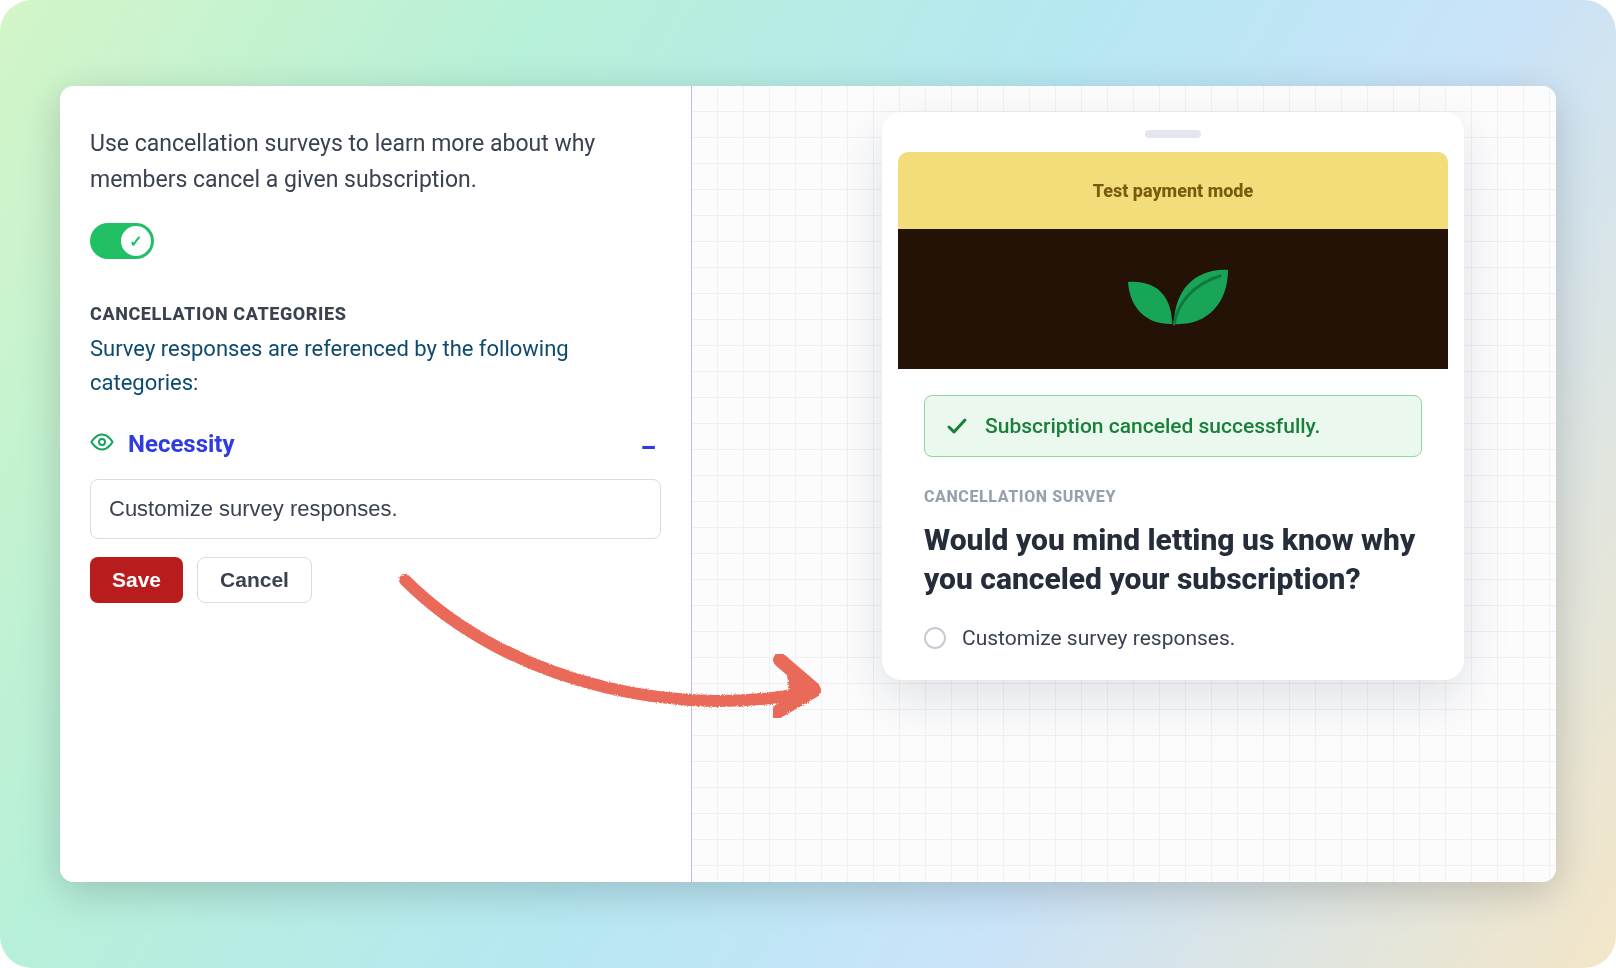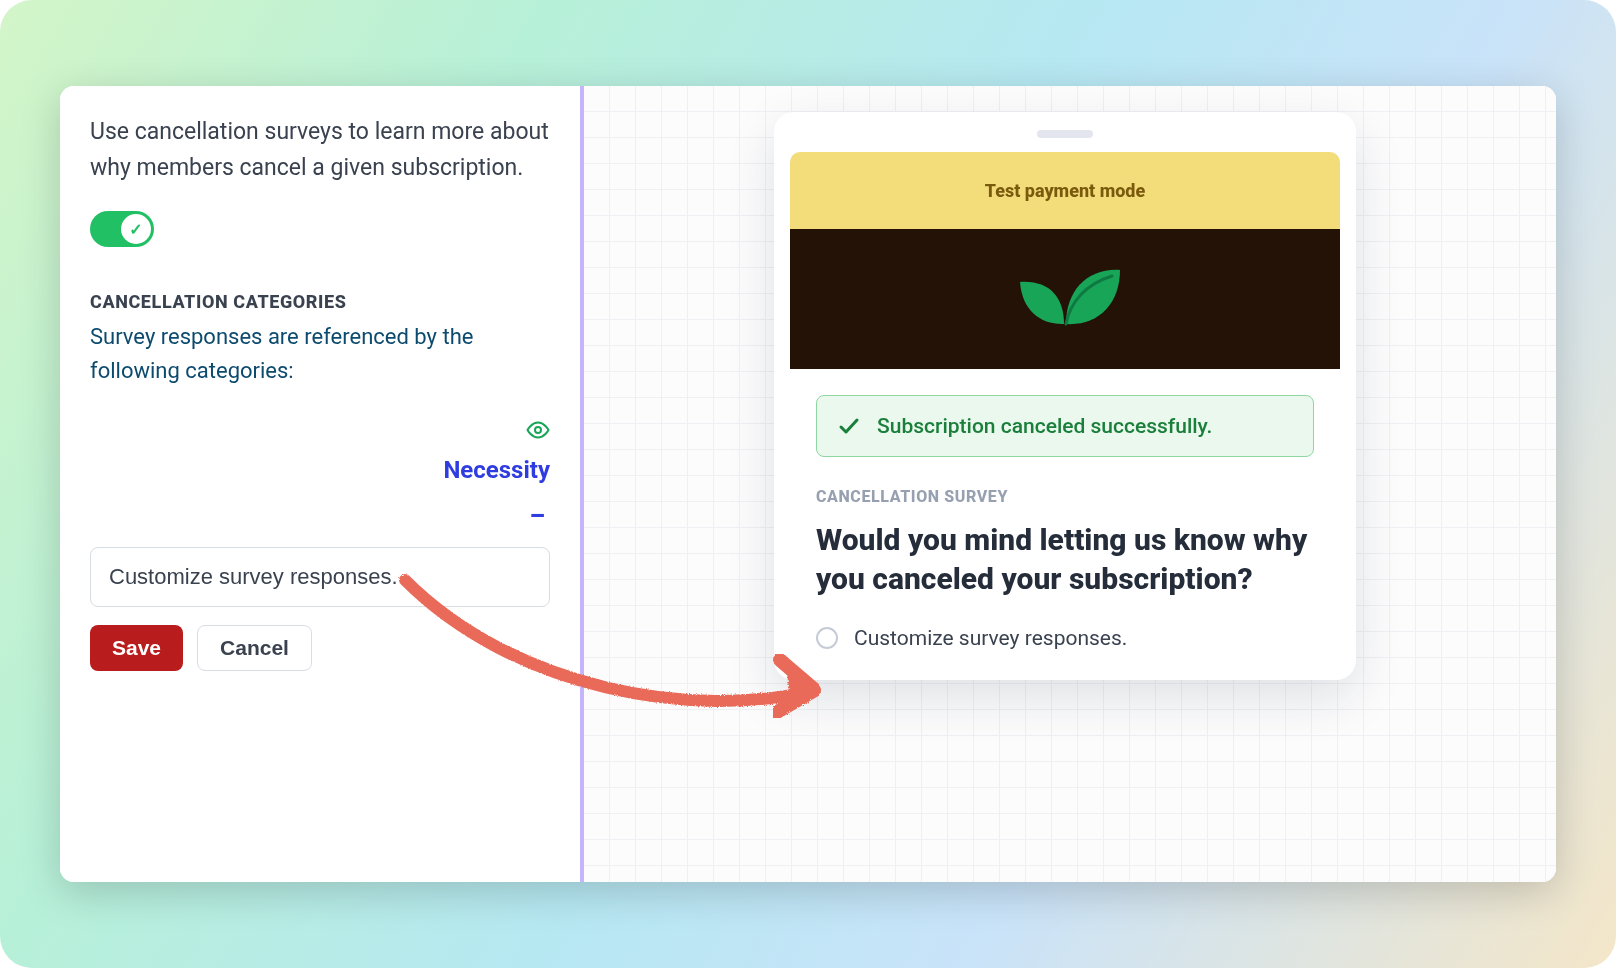--- a/index.html
+++ b/index.html
@@ -14,23 +14,23 @@
   .panel {
     position: absolute;
     left: 60px; right: 60px; top: 86px; bottom: 86px;
     background: #ffffff;
     border-radius: 14px;
     box-shadow: 0 10px 40px rgba(0,0,0,0.18);
     overflow: hidden;
     display: flex;
   }
   .left {
-    width: 524px;
-    padding: 28px 30px 28px 30px;
-    border-right: 4px solid #c4b5fd;
+    width: 632px;
+    padding: 40px 30px 28px 30px;
+    border-right: 1px solid #c4b5fd;
     background: #fff;
     position: relative;
     z-index: 2;
   }
   .right {
     flex: 1;
     background-color: #fcfcfd;
     background-image:
       linear-gradient(#eef0f3 1px, transparent 1px),
       linear-gradient(90deg, #eef0f3 1px, transparent 1px);
@@ -70,23 +70,22 @@
   }
   .ext-icon { width: 18px; height: 18px; }
   .section-label {
     font-size: 18px; letter-spacing: 0.6px; font-weight: 800;
     color: #3a4250; margin-bottom: 8px;
   }
   .section-sub {
     font-size: 22px; color: #0c4a6e; line-height: 1.55; margin-bottom: 30px;
   }
   .cat-row {
-    display: flex; align-items: flex-end; gap: 14px;
+    display: flex; align-items: flex-start; gap: 14px;
     margin-bottom: 14px;
-    flex-direction: column;
   }
   .eye { width: 24px; height: 24px; color: #18a558; }
   .cat-name { font-size: 24px; font-weight: 700; color: #2f3de0; flex: 1; }
   .minus { color: #2f3de0; font-size: 30px; font-weight: 600; padding-right: 4px; }
   .response-input {
     width: 100%;
     border: 1px solid #d8dce3; border-radius: 8px;
     padding: 16px 18px;
     font-size: 22px; color: #3a4250;
     margin-bottom: 18px;

